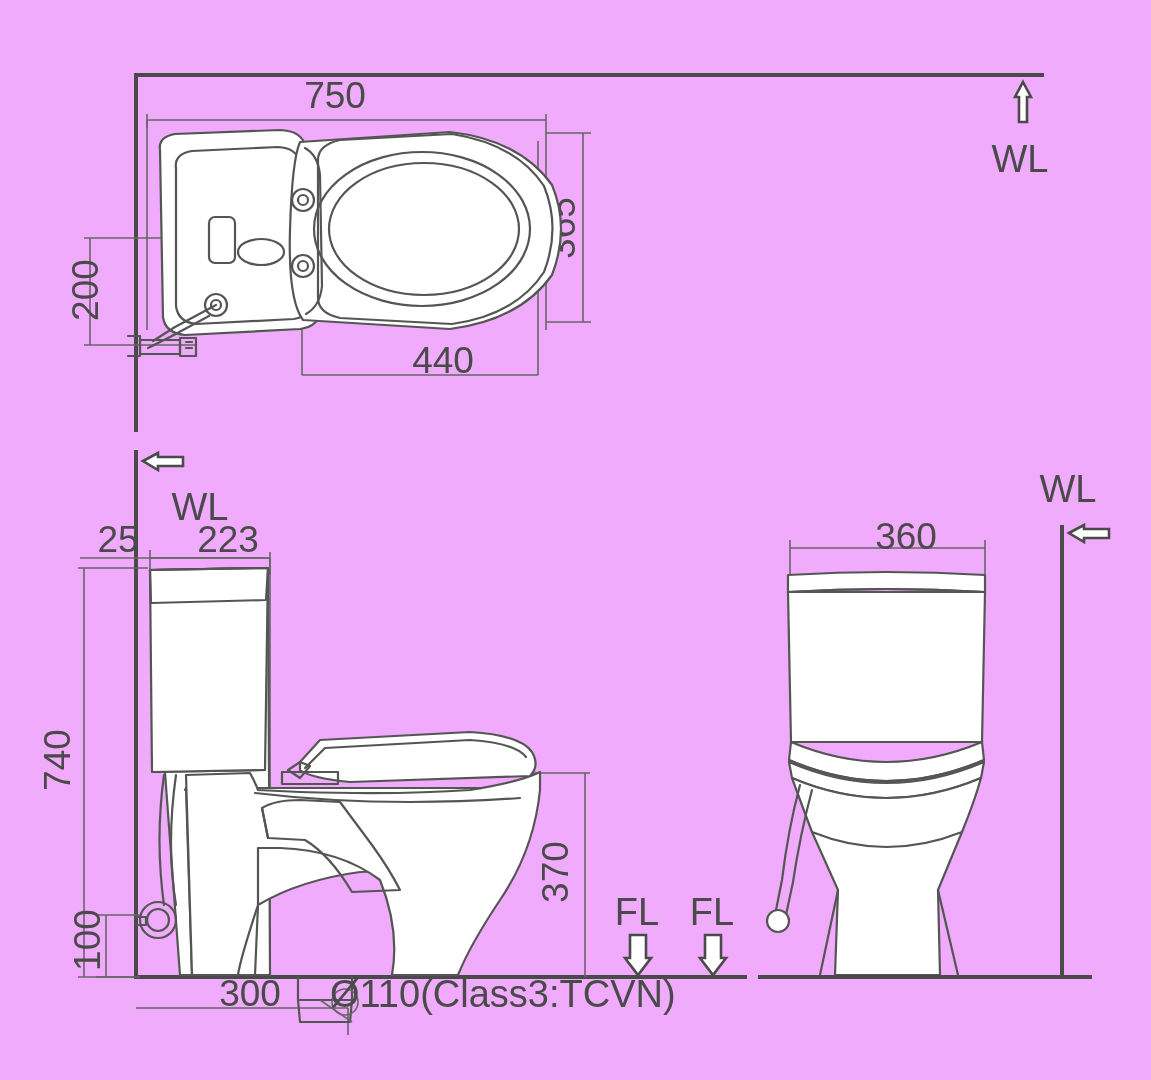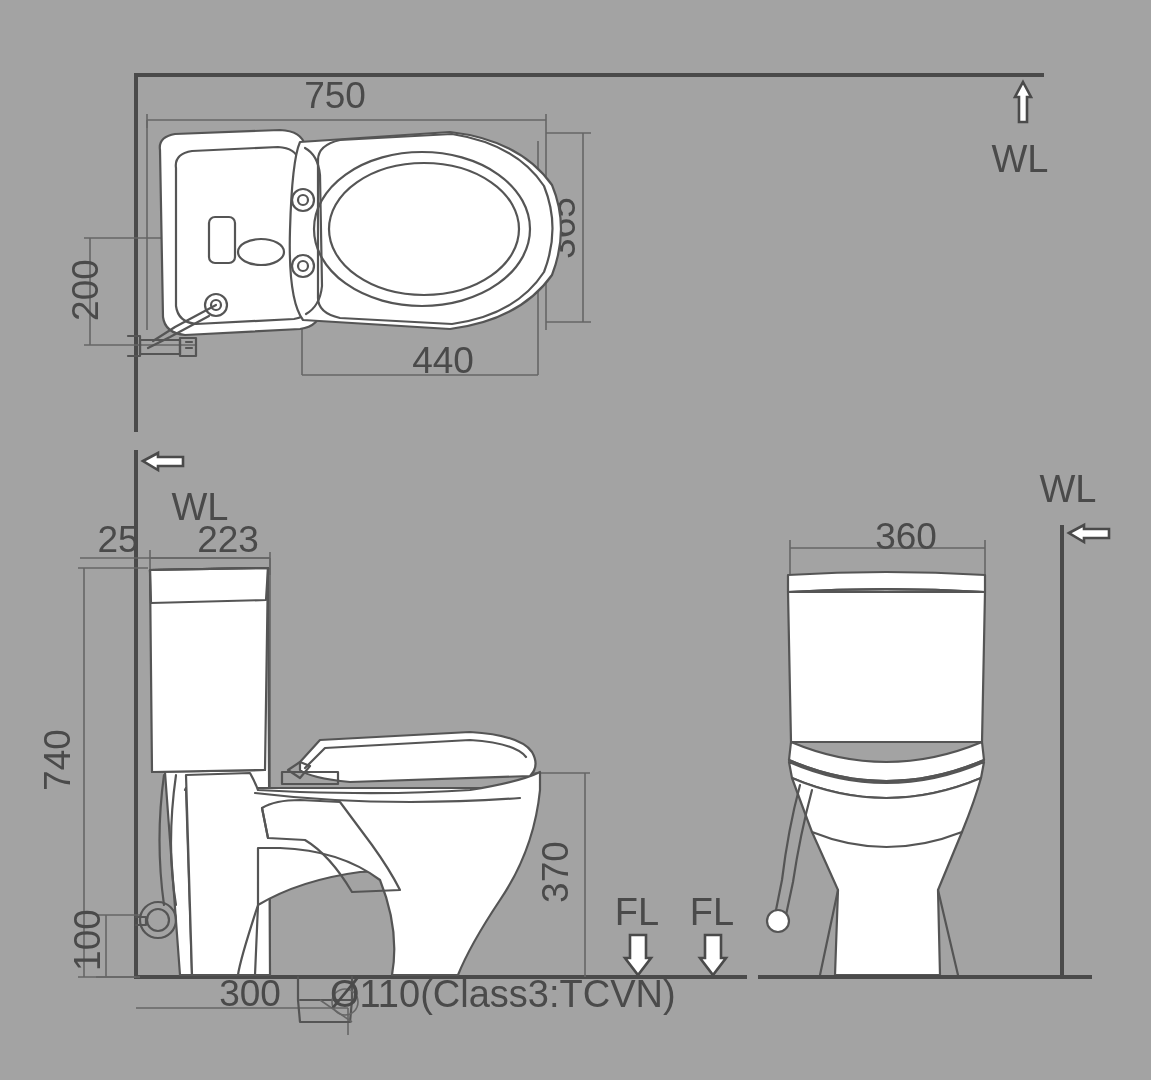--- a/index.html
+++ b/index.html
@@ -11,21 +11,21 @@
   body {
     width: 1151px;
     height: 1080px;
     overflow: hidden;
     font-family: "Liberation Sans", sans-serif;
   }
   #sheet {
     position: relative;
     width: 1151px;
     height: 1080px;
-    background: #a3a3a3;
+    background: #f0abfc;
   }
   #sheet svg {
     position: absolute;
     top: 0;
     left: 0;
     width: 1151px;
     height: 1080px;
   }
   text {
     font-family: "Liberation Sans", sans-serif;

